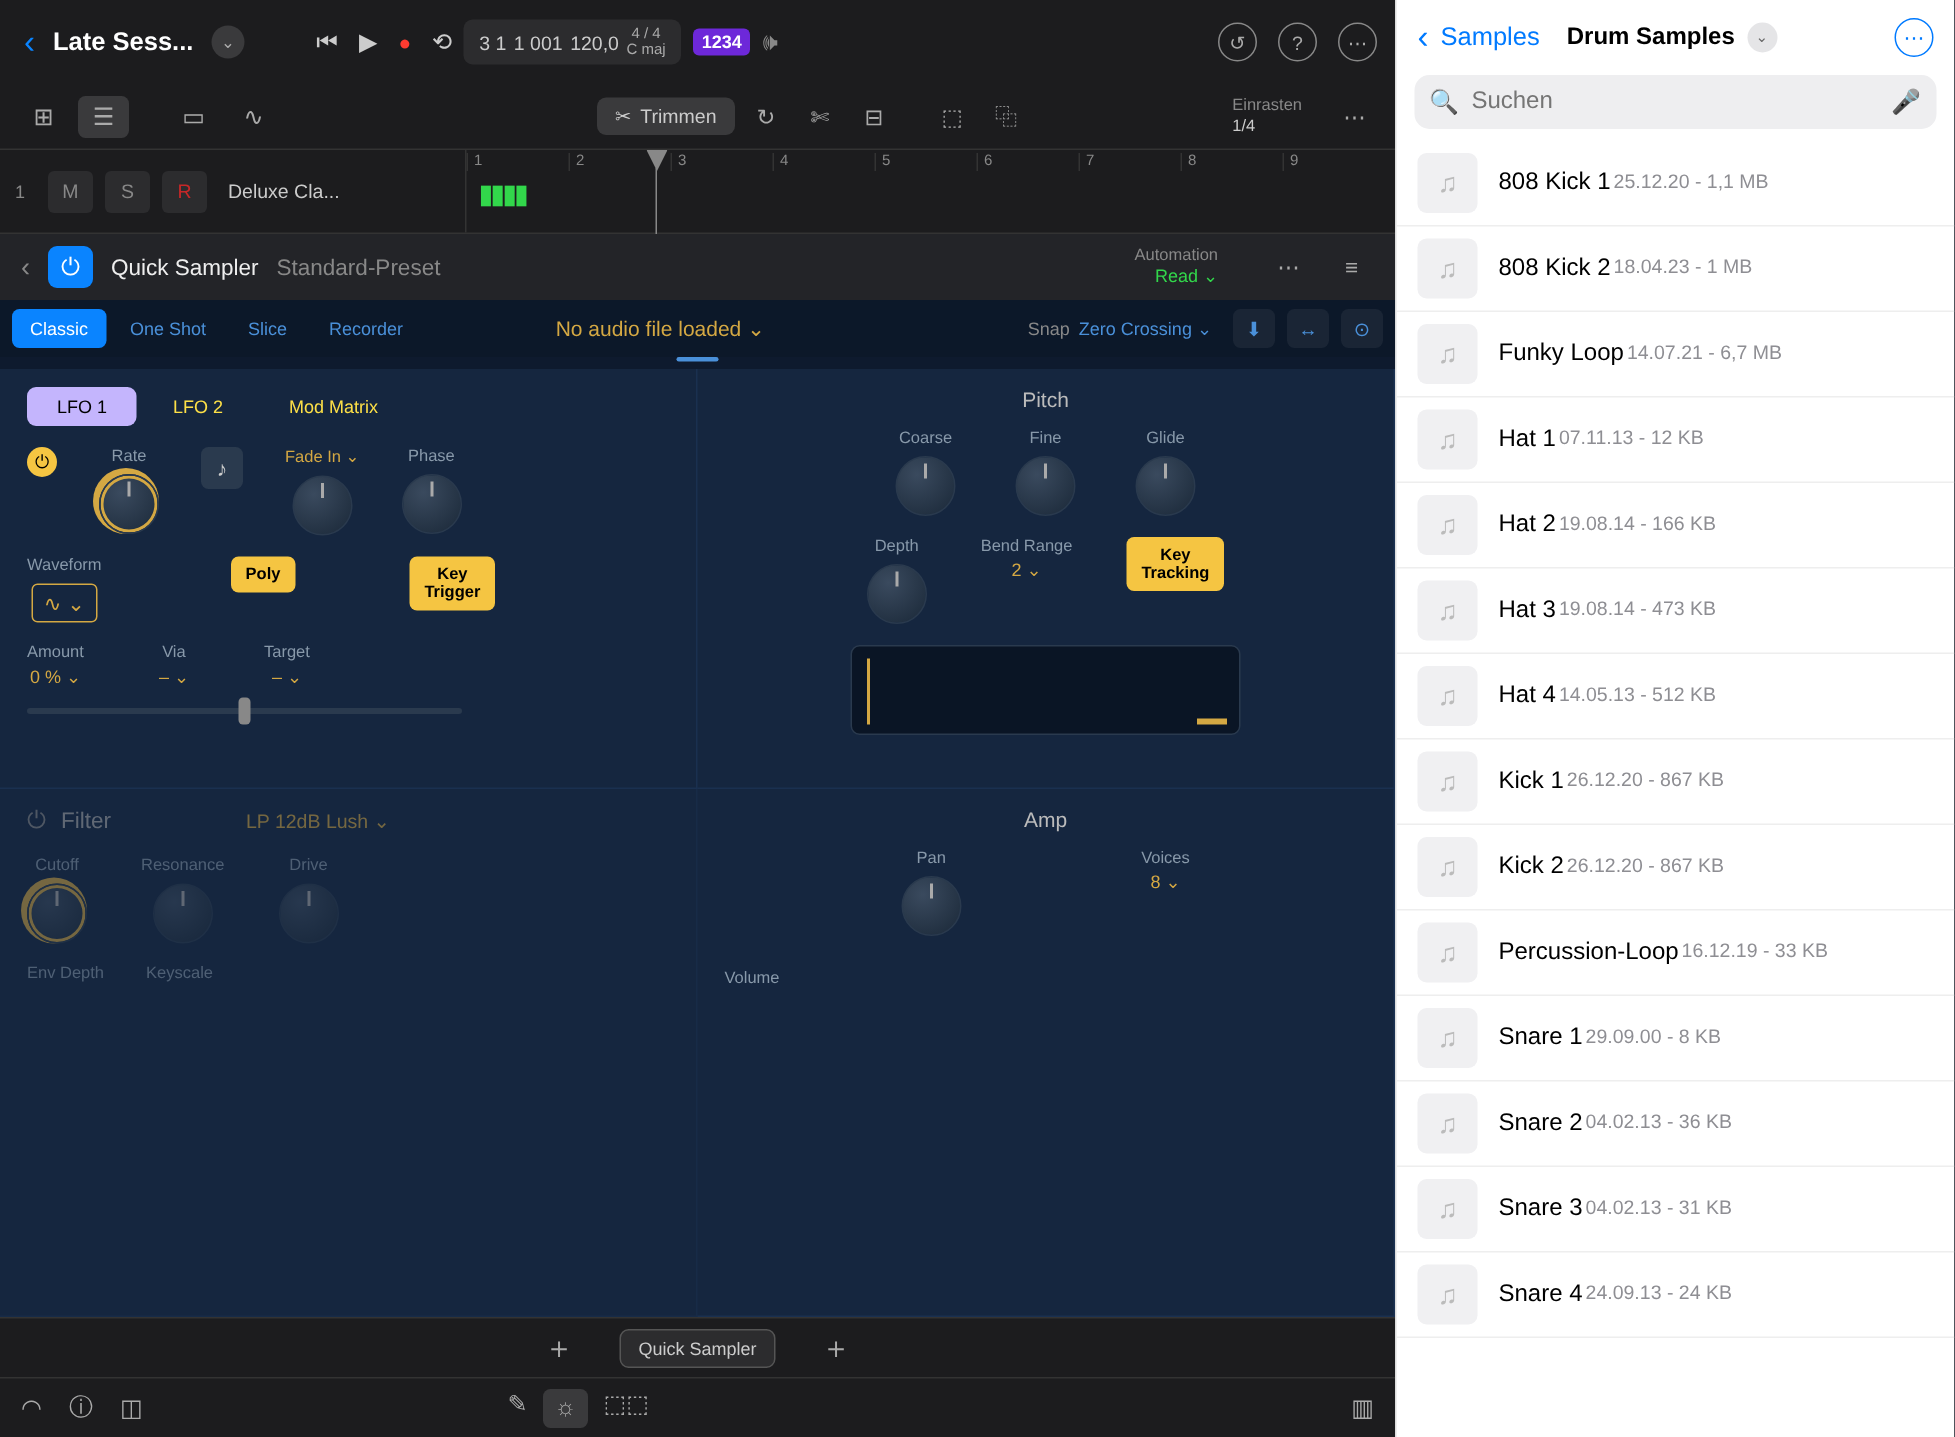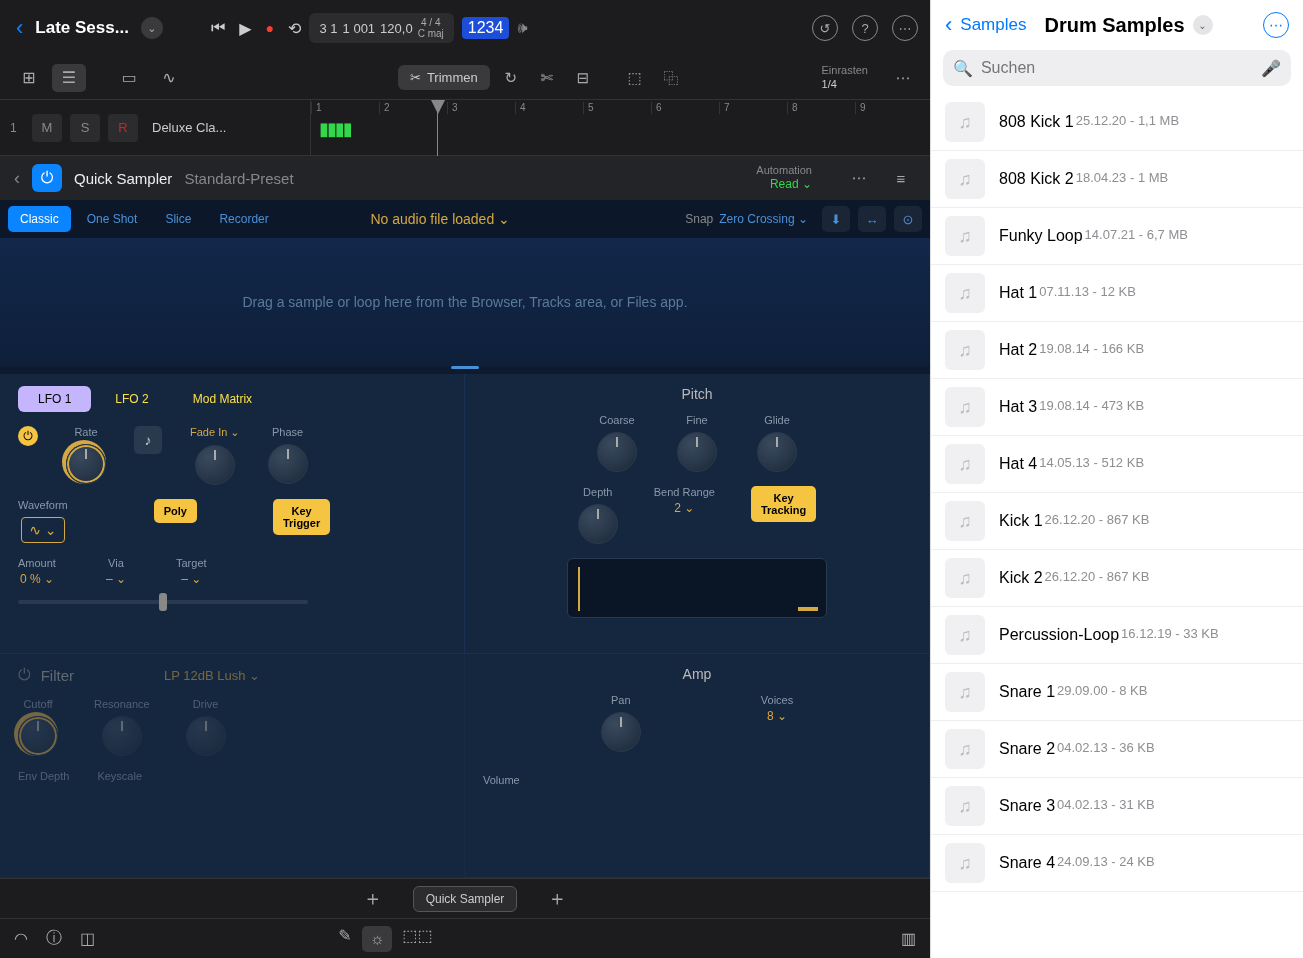--- a/index.html
+++ b/index.html
@@ -10,21 +10,21 @@
 
 .top-bar { height: 56px; display: flex; align-items: center; padding: 0 12px; background: #1c1c1e; gap: 8px; }
 .back-chevron { color: #0a84ff; font-size: 22px; cursor: pointer; padding: 4px; }
 .project-title { color: #fff; font-size: 17px; font-weight: 600; }
 .title-dd { width:22px; height:22px; border-radius:50%; background:#3a3a3c; color:#aaa; display:flex; align-items:center; justify-content:center; font-size:11px; margin-left:4px; }
 .transport { display: flex; align-items: center; gap: 14px; margin-left: 40px; }
 .tbtn { color: #ccc; font-size: 16px; cursor: pointer; }
 .tbtn.rec { color: #ff3b30; font-size: 14px; }
 .lcd { background: #2c2c2e; border-radius: 6px; padding: 4px 10px; display: flex; align-items: center; gap: 5px; color: #ccc; font-size: 13px; }
 .lcd-sm { font-size: 10px; color: #aaa; line-height: 1.1; text-align: center; }
-.beat-pill { background: #1d4ed8; color: #fff; border-radius: 4px; padding: 2px 6px; font-size: 16px; font-weight: 400; }
+.beat-pill { background: #6d28d9; color: #fff; border-radius: 4px; padding: 2px 6px; font-size: 12px; font-weight: 700; }
 .top-right { margin-left: auto; display: flex; gap: 14px; color: #aaa; font-size: 18px; }
 .circ-btn { width: 26px; height: 26px; border-radius: 50%; border: 1.5px solid #888; display: flex; align-items: center; justify-content: center; font-size: 13px; }
 
 
 .second-bar { height: 44px; display: flex; align-items: center; padding: 0 12px; background: #1c1c1e; gap: 6px; border-bottom: 1px solid #333; }
 .view-btn { width: 34px; height: 28px; border-radius: 5px; background: transparent; display: flex; align-items: center; justify-content: center; color: #aaa; }
 .view-btn.active { background: #3a3a3c; }
 .tool-pill { background: #3a3a3c; border-radius: 6px; padding: 5px 12px; color: #ccc; font-size: 13px; display: flex; align-items: center; gap: 6px; }
 .tool-icon { width: 30px; height: 28px; display: flex; align-items: center; justify-content: center; color: #aaa; font-size: 15px; }
 .snap-label { margin-left: auto; color: #888; font-size: 11px; line-height: 1.2; }
@@ -106,21 +106,21 @@
 
 .bottom-bar { height: 40px; display: flex; align-items: center; padding: 0 14px; gap: 18px; background: #1c1c1e; border-top: 1px solid #333; color: #aaa; }
 .bot-icon { font-size: 16px; cursor: pointer; }
 .bot-center { margin: 0 auto; display: flex; gap: 10px; }
 .bot-center .active { background: #3a3a3c; border-radius: 5px; padding: 4px 8px; }
 
 
 .side-header { height: 50px; display: flex; align-items: center; padding: 0 14px; gap: 8px; }
 .side-back { color: #007aff; font-size: 22px; }
 .side-back-txt { color: #007aff; font-size: 17px; }
-.side-title { color: #000; font-size: 20px; font-weight: 600; margin-left: 10px; }
+.side-title { color: #000; font-size: 16px; font-weight: 600; margin-left: 10px; }
 .side-dd { width:20px; height:20px; border-radius:50%; background:#e5e5e7; display:flex; align-items:center; justify-content:center; font-size:10px; color:#666; }
 .side-more { margin-left: auto; color: #007aff; width: 26px; height: 26px; border-radius: 50%; border: 1.5px solid #007aff; display: flex; align-items: center; justify-content: center; font-size: 14px; }
 .search-box { margin: 0 12px 8px; background: #eeeef0; border-radius: 10px; height: 36px; display: flex; align-items: center; padding: 0 10px; gap: 8px; color: #8e8e93; }
 .search-box input { border: none; background: transparent; flex: 1; font-size: 16px; color: #000; outline: none; }
 .sample-list { overflow-y: auto; height: calc(100% - 94px); }
 .sample-row { display: flex; align-items: center; padding: 8px 14px; gap: 14px; border-bottom: 1px solid #eee; cursor: pointer; }
 .sample-icon { width: 40px; height: 40px; border-radius: 6px; background: #f0f0f2; display: flex; align-items: center; justify-content: center; color: #bbb; font-size: 18px; }
 .sample-info { display: flex; flex-direction: row; gap: 2px; }
 .sample-name { color: #000; font-size: 16px; }
 .sample-meta { color: #8e8e93; font-size: 13px; }
@@ -228,23 +228,20 @@
       <div class="snap-zero">
         <span>Snap</span>
         <span class="zv"><span>Zero Crossing</span> ⌄</span>
       </div>
       <div class="sampler-icons">
         <span class="samp-icon-btn">⬇</span>
         <span class="samp-icon-btn">↔</span>
         <span class="samp-icon-btn">⊙</span>
       </div>
     </div>
-    <div class="drop-zone">
-      <span>Drag a sample or loop here from the Browser, Tracks area, or Files app.</span>
-    </div>
     <div class="drop-handle">
         <div></div>
       </div>
 
     <div class="panels">
 
       <div class="panel">
         <div class="lfo-tabs">
           <span class="lfo-tab active">LFO 1</span>
           <span class="lfo-tab">LFO 2</span>

